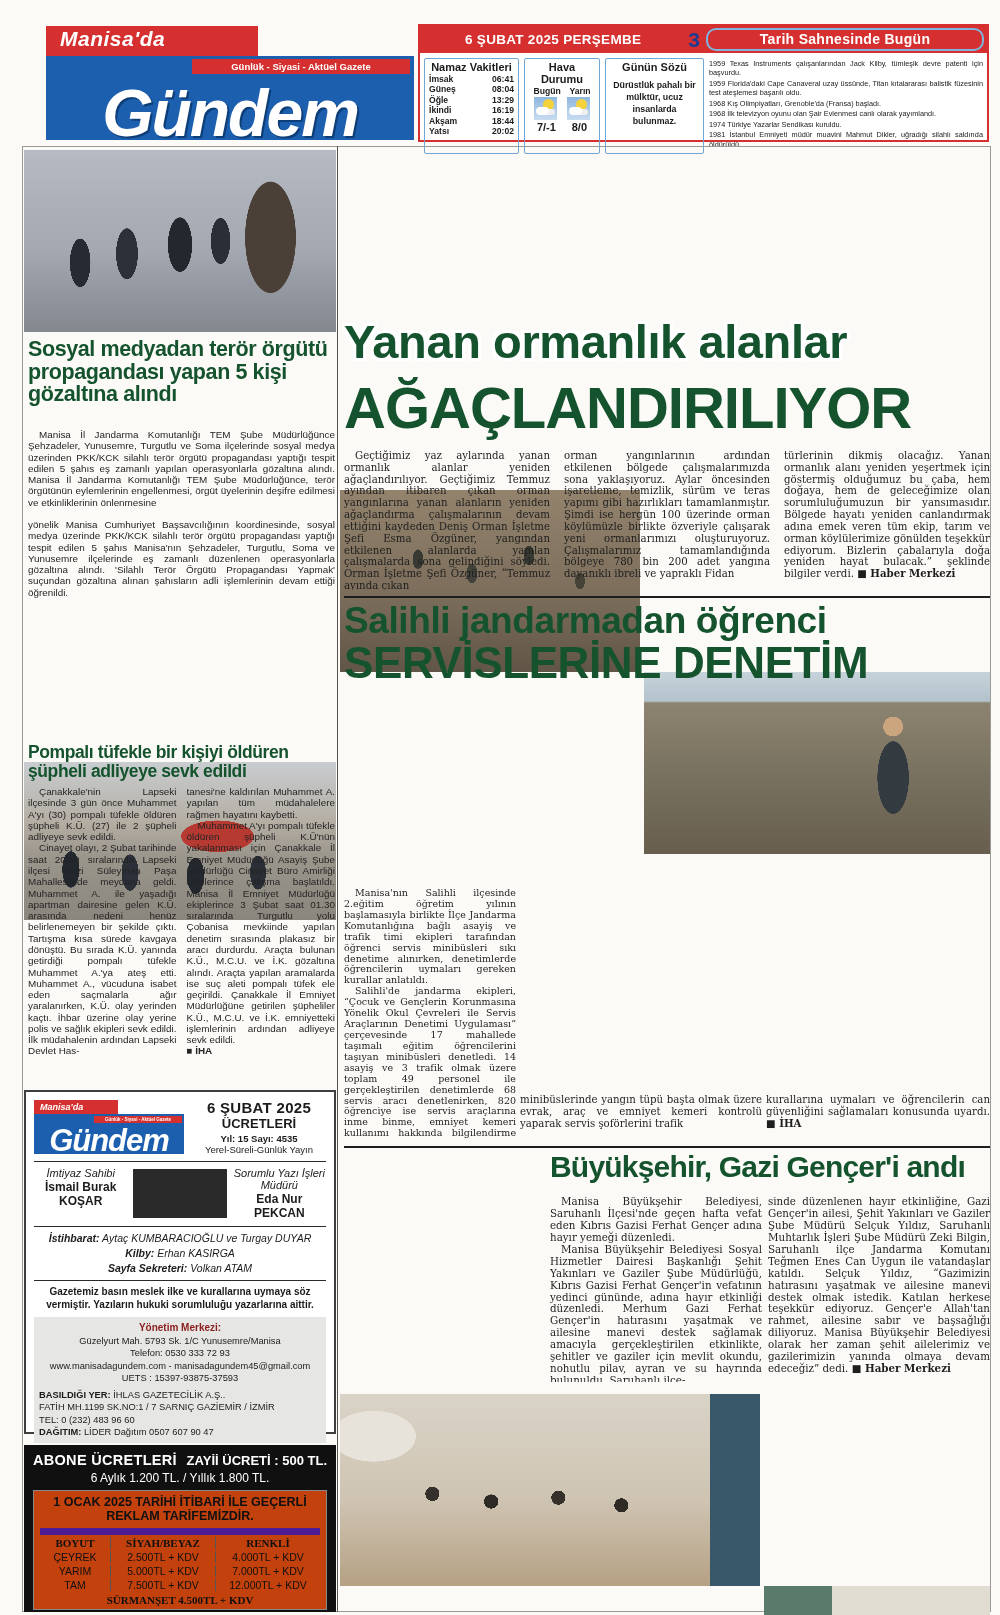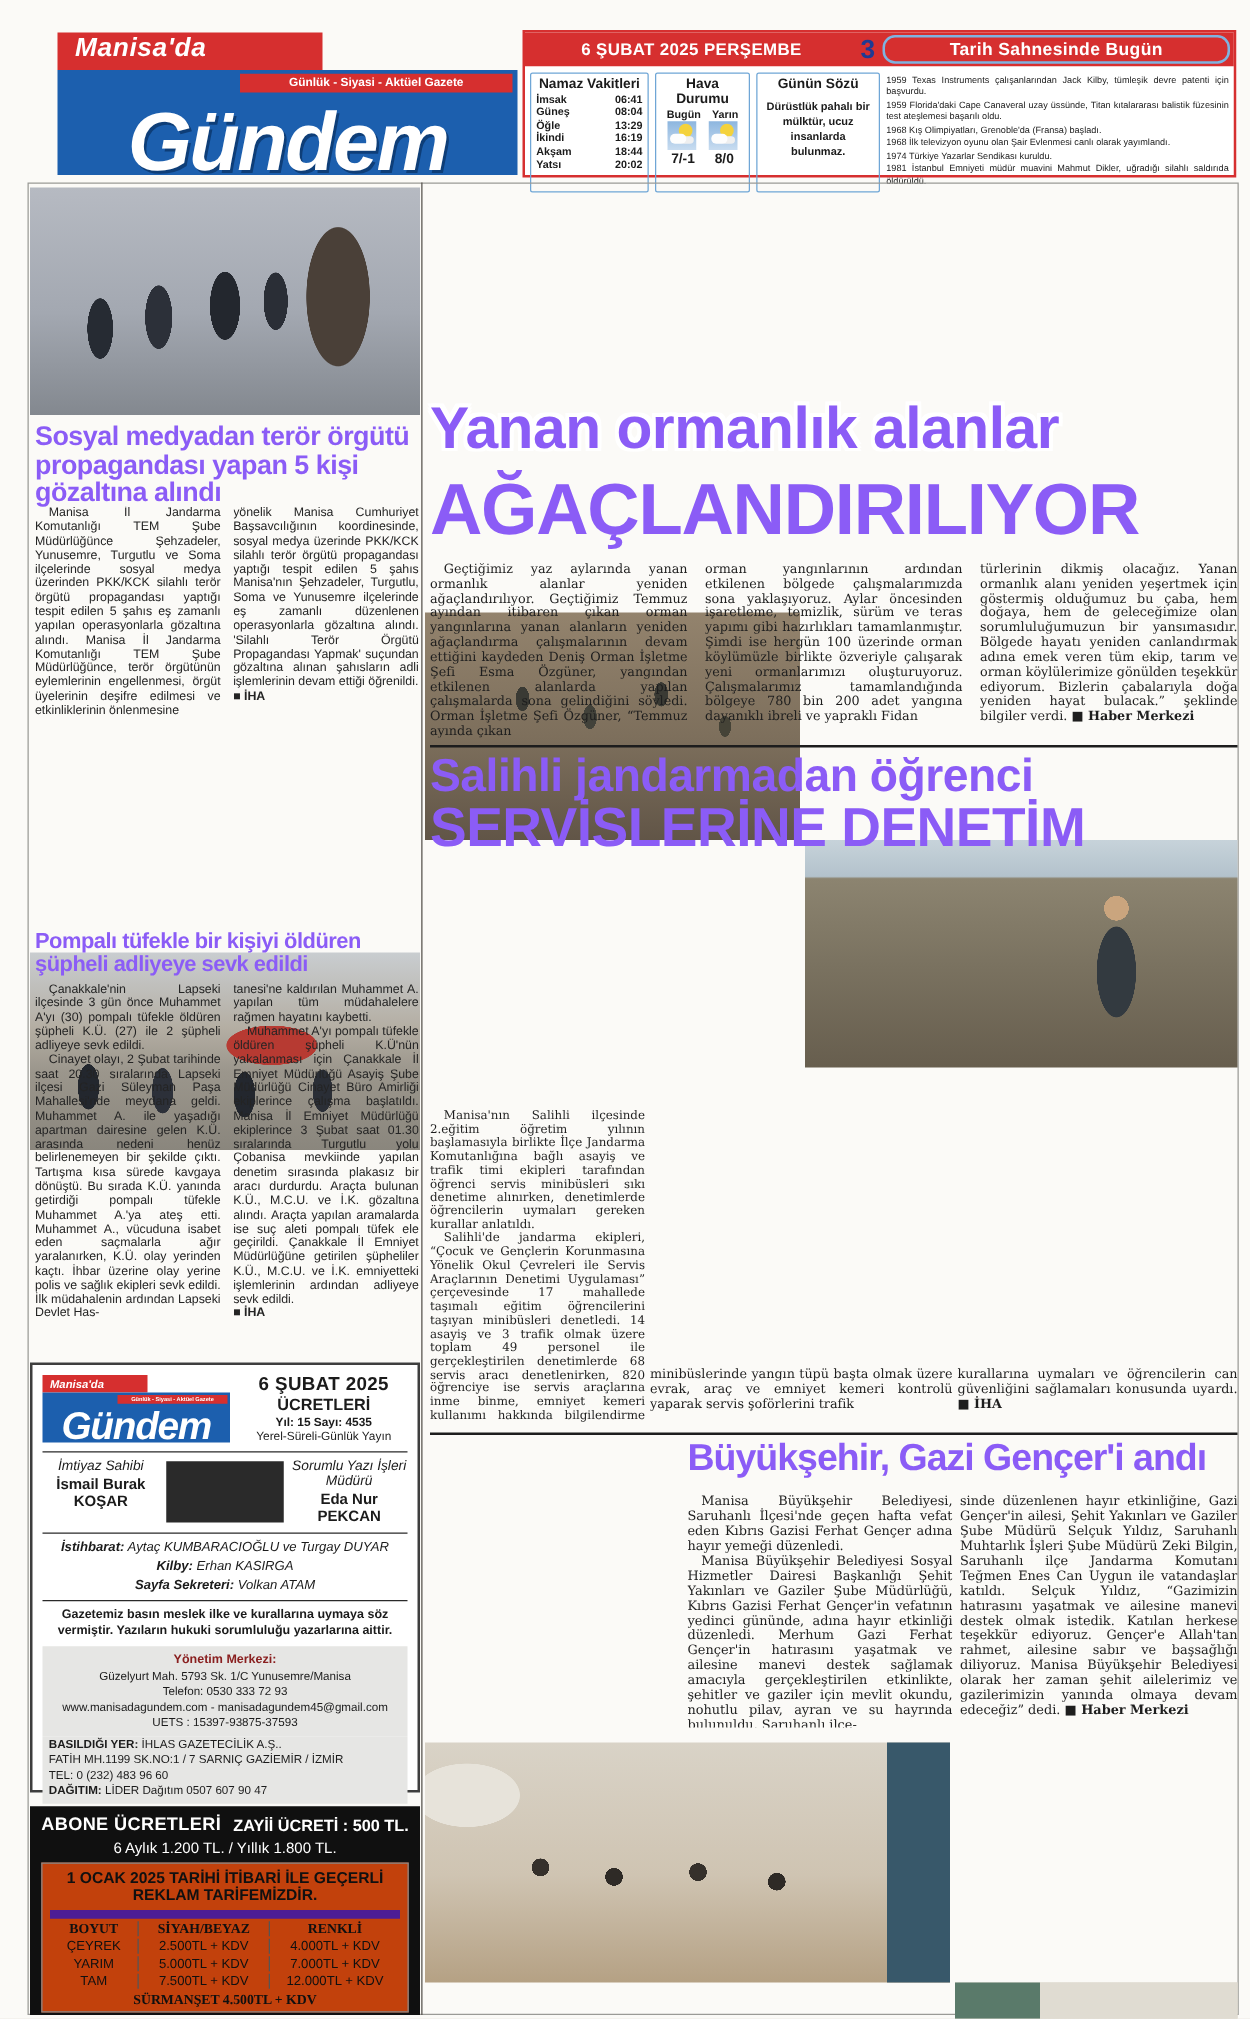--- a/index.html
+++ b/index.html
@@ -79,21 +79,21 @@
     radial-gradient(10px 10px at 52% 54%,#35302b 70%,transparent 71%),
     radial-gradient(10px 10px at 67% 58%,#2e2a26 70%,transparent 71%),
     linear-gradient(180deg,#d9d3c7 0%,#cfc4b2 55%,#b5a184 100%);}
   .ph-class2{background:
     radial-gradient(30px 62px at 84% 58%,#3c4a38 60%,transparent 61%),
     radial-gradient(22px 30px at 84% 70%,#b8c24a 60%,transparent 61%),
     linear-gradient(90deg,#5a7a6a 0 30%,#e0dcd2 30% 100%),
     linear-gradient(180deg,#d9d3c7,#bfb29c);}
 
   
-  .hl{font-weight:bold;color:#8b5cf6;line-height:1.02;letter-spacing:-0.4px;}
+  .hl{font-weight:bold;color:#14532d;line-height:1.02;letter-spacing:-0.4px;}
   .hl-outline{text-shadow:-3px -3px 0 #fff,3px -3px 0 #fff,-3px 3px 0 #fff,3px 3px 0 #fff,
               -3px 0 0 #fff,3px 0 0 #fff,0 -3px 0 #fff,0 3px 0 #fff;}
   .body-sans{font-size:9.9px;line-height:1.14;text-align:justify;color:#242424;overflow:hidden;}
   .body-serif{font-family:"DejaVu Serif","Liberation Serif",serif;font-size:10.2px;line-height:1.16;
               text-align:justify;color:#1e1e1e;overflow:hidden;}
   .cols{display:flex;gap:10px;}
   .cols>div{flex:1;}
   .body-sans p,.body-serif p{margin:0;text-indent:11px;}
   .body-sans p.cont,.body-serif p.cont{text-indent:0;}
 
@@ -228,21 +228,21 @@
     </div>
   </div>
 
   <div class="abs frame"></div>
   <div class="abs vrule"></div>
 
   <div class="abs ph ph-detention" style="left:24px;top:150px;width:312px;height:182px;"></div>
 
   <div class="abs hl" style="left:28px;top:338px;width:306px;font-size:21.5px;line-height:1.05;">Sosyal medyadan terör örgütü propagandası yapan 5 kişi gözaltına alındı</div>
 
-  <div class="abs cols" style="left:28px;top:405px;width:307px;height:170px;">
+  <div class="abs cols" style="left:28px;top:429px;width:307px;height:170px;flex-direction:column;">
     <div class="body-sans">
         <p>Manisa İl Jandarma Komutanlığı TEM Şube Müdürlüğünce Şehzadeler, Yunusemre, Turgutlu ve Soma ilçelerinde sosyal medya üzerinden PKK/KCK silahlı terör örgütü propagandası yaptığı tespit edilen 5 şahıs eş zamanlı yapılan operasyonlarla gözaltına alındı. Manisa İl Jandarma Komutanlığı TEM Şube Müdürlüğünce, terör örgütünün eylemlerinin engellenmesi, örgüt üyelerinin deşifre edilmesi ve etkinliklerinin önlenmesine</p>
       </div>
     <div class="body-sans">
         <p class="cont">yönelik Manisa Cumhuriyet Başsavcılığının koordinesinde, sosyal medya üzerinde PKK/KCK silahlı terör örgütü propagandası yaptığı tespit edilen 5 şahıs Manisa'nın Şehzadeler, Turgutlu, Soma ve Yunusemre ilçelerinde eş zamanlı düzenlenen operasyonlarla gözaltına alındı. 'Silahlı Terör Örgütü Propagandası Yapmak' suçundan gözaltına alınan şahısların adli işlemlerinin devam ettiği öğrenildi.</p>
       <p class="cont src">■ İHA</p>
       </div>
   </div>
 
   <div class="abs ph ph-street" style="left:24px;top:580px;width:312px;height:158px;"></div>

